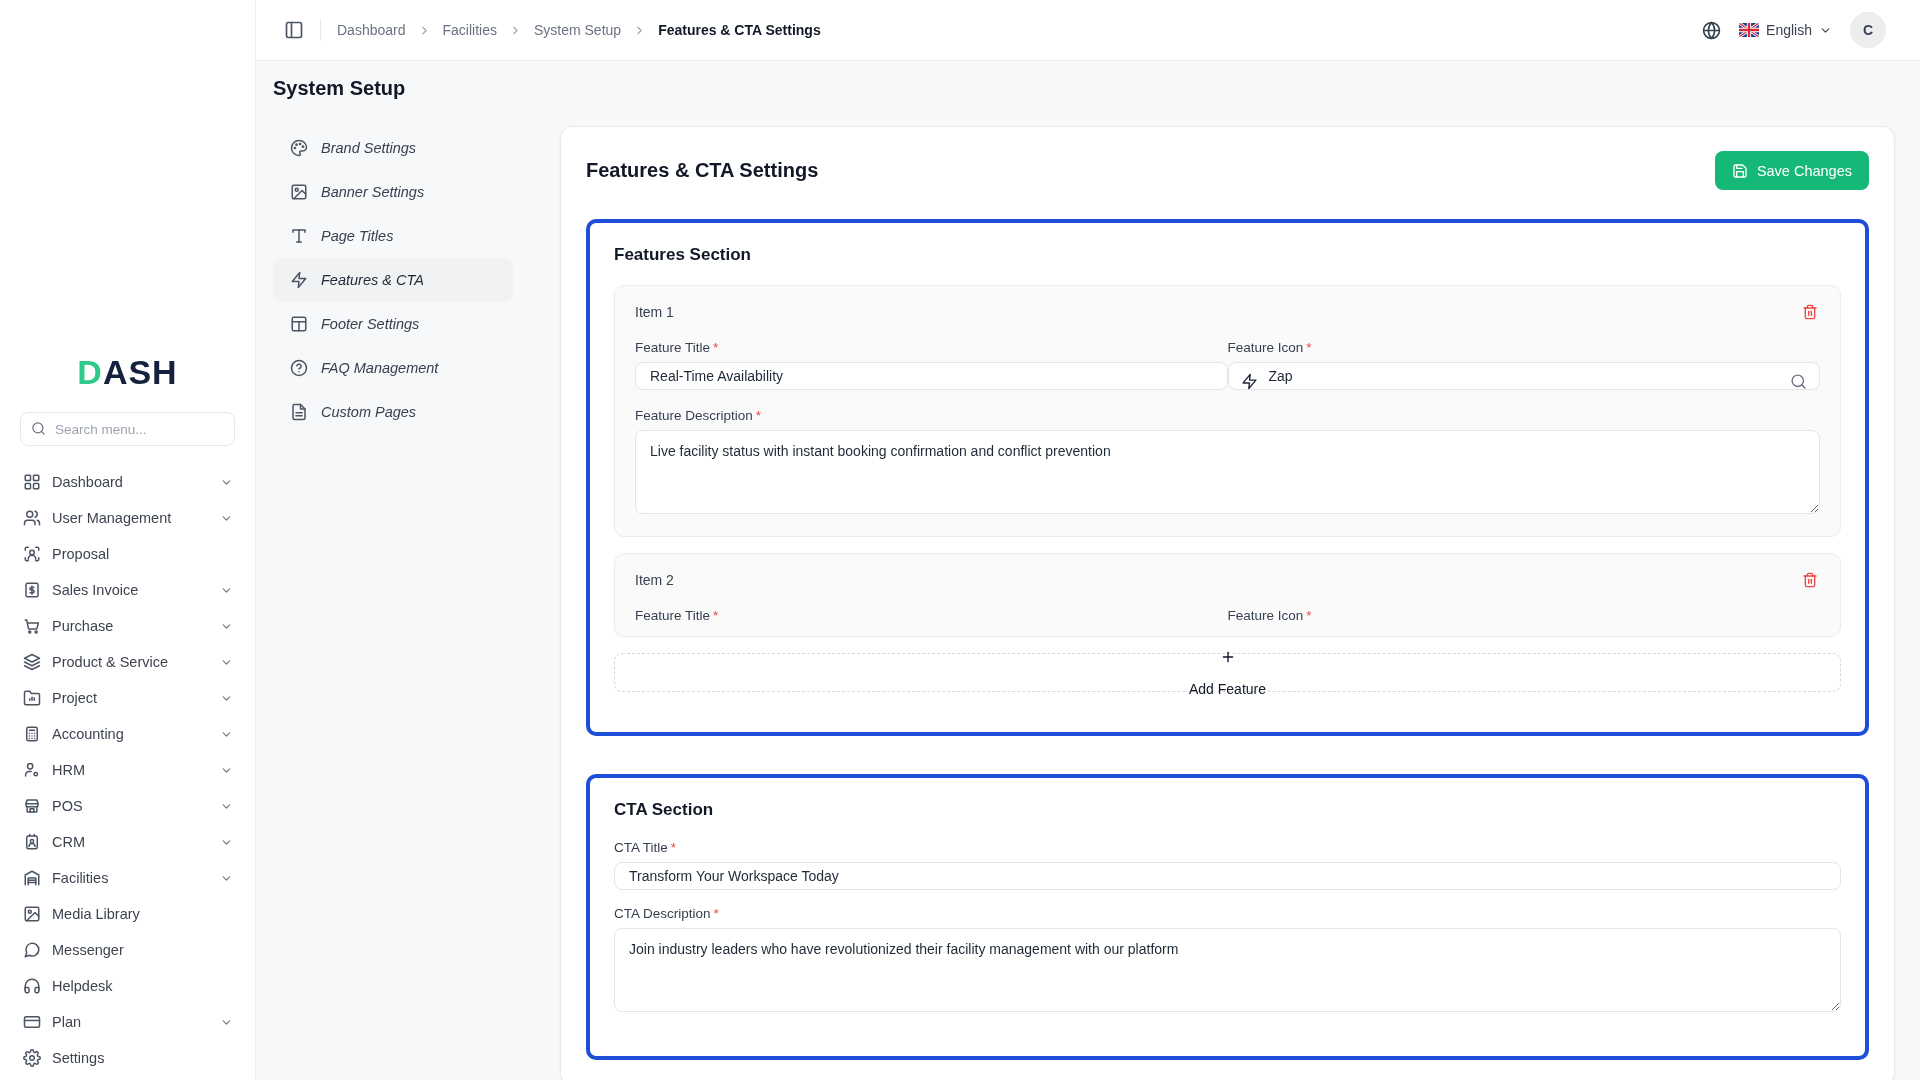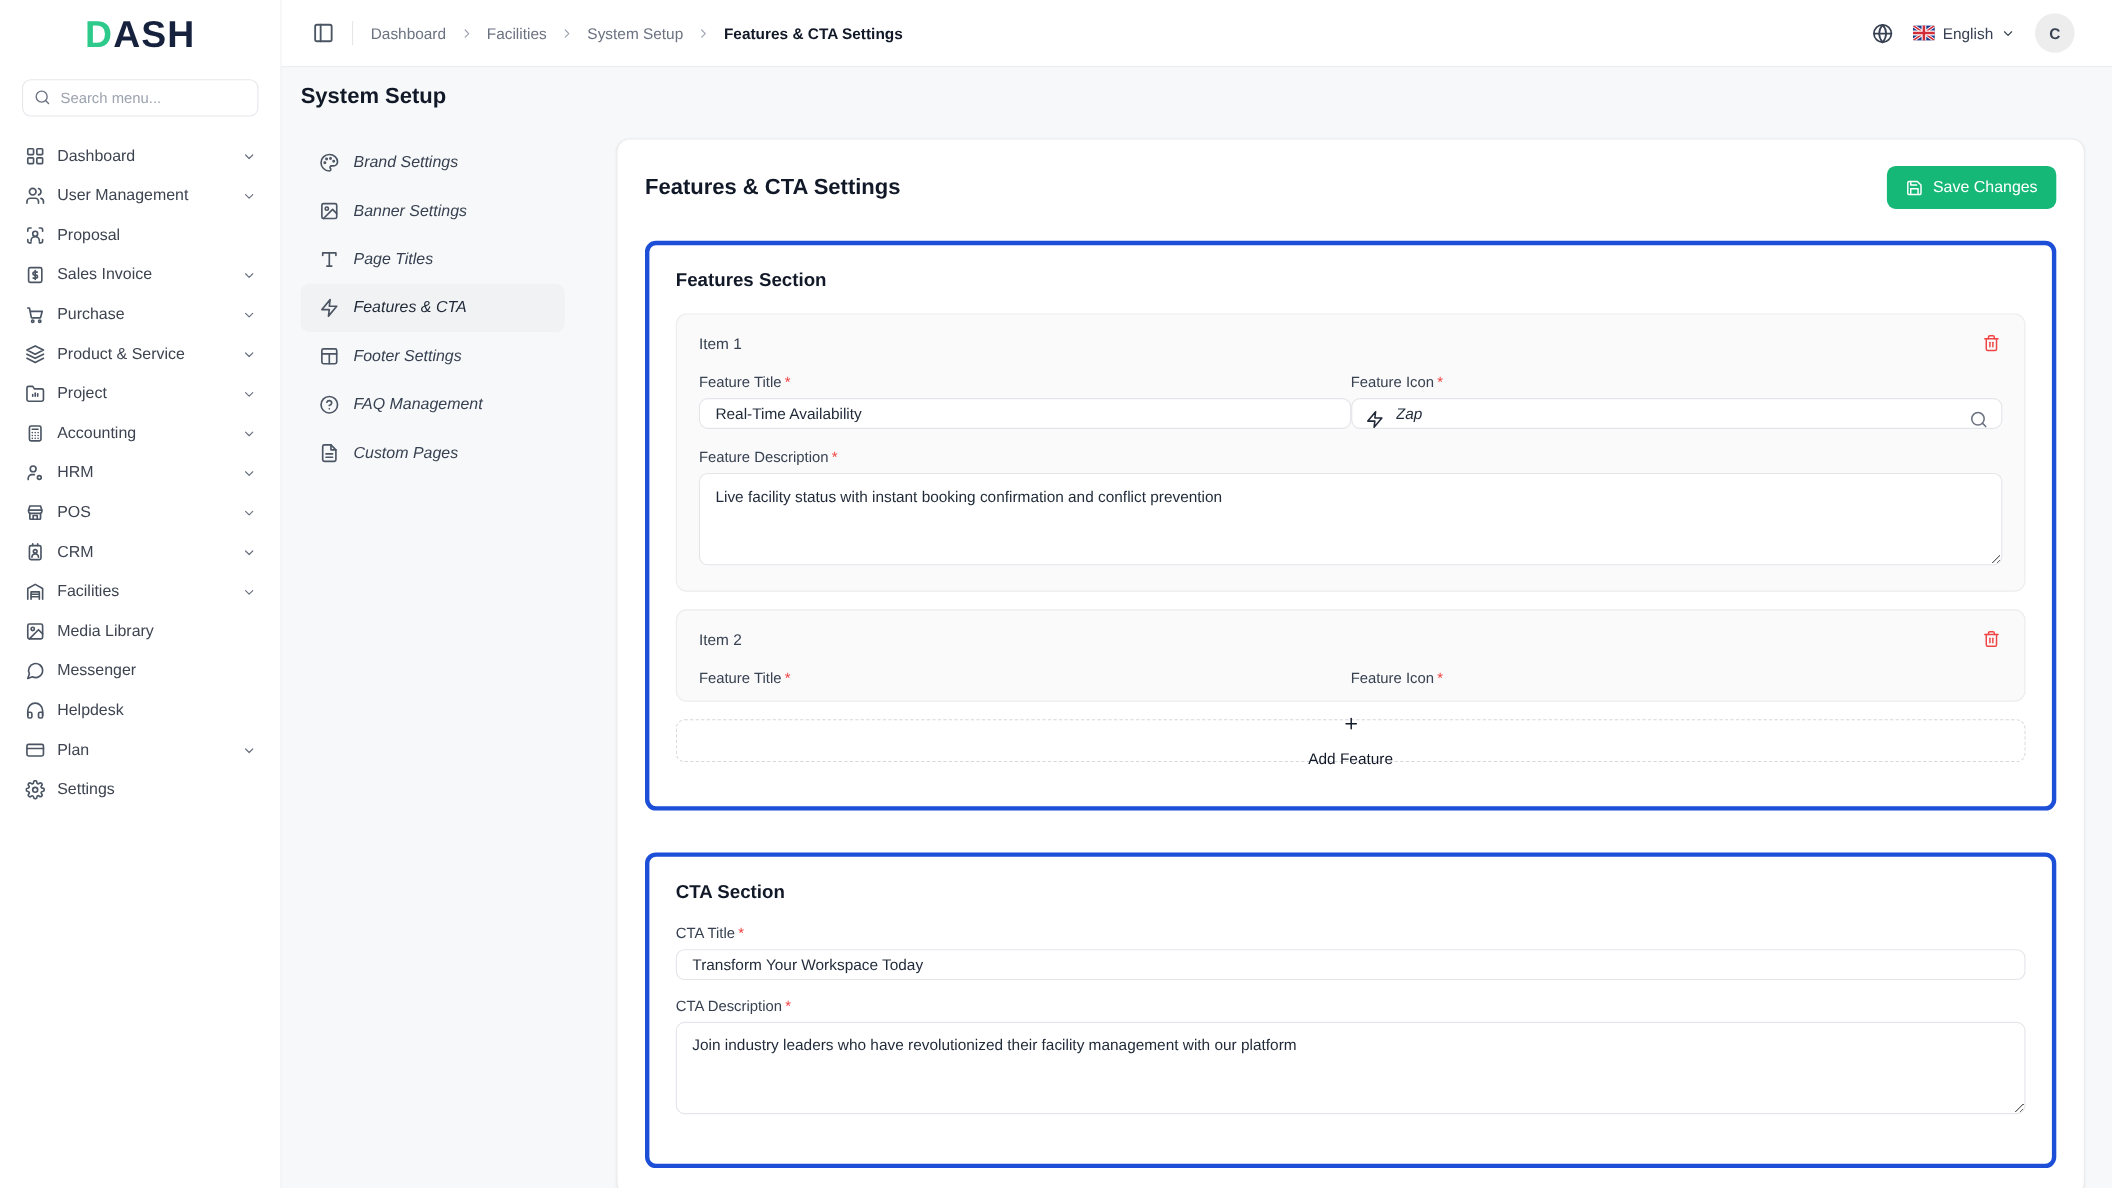--- a/index.html
+++ b/index.html
@@ -1,20 +1,20 @@
 <!DOCTYPE html>
 <html><head>
 <meta charset="utf-8">
 <style>
   * { margin:0; padding:0; box-sizing:border-box; }
   html,body { width:1920px; height:1080px; overflow:hidden; }
   body { font-family:"Liberation Sans", sans-serif; background:#f7f8f9; color:#1f2937; display:flex; }
 
   
-  .sidebar { width:256px; min-width:256px; height:1080px; background:#ffffff; border-right:1px solid #ecedef; display:flex; flex-direction:column; }
+  .sidebar { width:256px; min-width:256px; height:1080px; background:#ffffff; border-right:1px solid #ecedef; display:flex; flex-direction:column;justify-content:flex-end; }
   .logo-row { height:64px; display:flex; align-items:center; justify-content:center; }
   .logo { font-size:34px; font-weight:800; letter-spacing:1px; color:#16213e; }
   .logo .d { color:#2eca8b; }
   .search-wrap { margin:8px 20px 14px 20px; position:relative; }
   .search-wrap svg { position:absolute; left:11px; top:9px; color:#6b7280; }
   .search-input { width:100%; height:34px; border:1px solid #e5e7eb; border-radius:8px; padding:0 10px 0 34px; font-size:13.5px; color:#a16207; background:#fff; outline:none; font-family:inherit; }
   .search-input::placeholder { color:#9ca3af; }
   .nav { padding:4px 12px; overflow:hidden; }
   .nav-item { height:36px; display:flex; align-items:center; gap:11px; padding:0 10px; border-radius:8px; cursor:pointer; color:#3d4450; }
   .nicon { width:19px; height:19px; display:flex; align-items:center; justify-content:center; color:#4b5563; }
@@ -62,21 +62,21 @@
   .item-head { display:flex; align-items:center; justify-content:space-between; }
   .item-name { font-size:14px; color:#374151; }
   .trash-btn { background:transparent; border:none; color:#ef4444; cursor:pointer; display:flex; padding:2px; }
   .fields-row { display:grid; grid-template-columns:1fr 1fr; margin-top:18px; }
   .field-label { font-size:13.5px; color:#374151; margin-bottom:7px; display:block; }
   .req { color:#ef4444; margin-left:3px; }
   .text-input { width:100%; height:28px; border:1px solid #e3e5e9; border-radius:8px; background:#ffffff; padding:0 14px; font-size:14px; color:#1f2937; outline:none; font-family:inherit; }
   .icon-input-wrap { position:relative; }
   .icon-input-wrap .lead-ic { position:absolute; left:13px; top:11px; color:#1f2937; }
   .icon-input-wrap .tail-ic { position:absolute; right:13px; top:11px; color:#6b7280; }
-  .icon-input-wrap .text-input { padding-left:40px; padding-right:38px;font-style:italic; }
+  .icon-input-wrap .text-input { padding-left:40px; padding-right:38px; }
   .desc-block { margin-top:18px; }
   .textarea { width:100%; height:84px; border:1px solid #e3e5e9; border-radius:8px; background:#ffffff; padding:10px 14px; font-size:14px; color:#1f2937; outline:none; resize:both; font-family:inherit; line-height:1.45; }
   .add-feature { margin-top:16px; width:100%; height:39px; border:1px dashed #d6d8dd; border-radius:8px; background:#fff; display:flex; align-items:center; justify-content:center; gap:16px; font-size:14px; font-weight:500; color:#111827; cursor:pointer; font-family:inherit;flex-direction:column; }
 
   .cta-field { margin-top:16px; }
   .cta-field:first-of-type { margin-top:0; }
   svg { flex-shrink:0; }
 </style>
 </head>
 <body>

